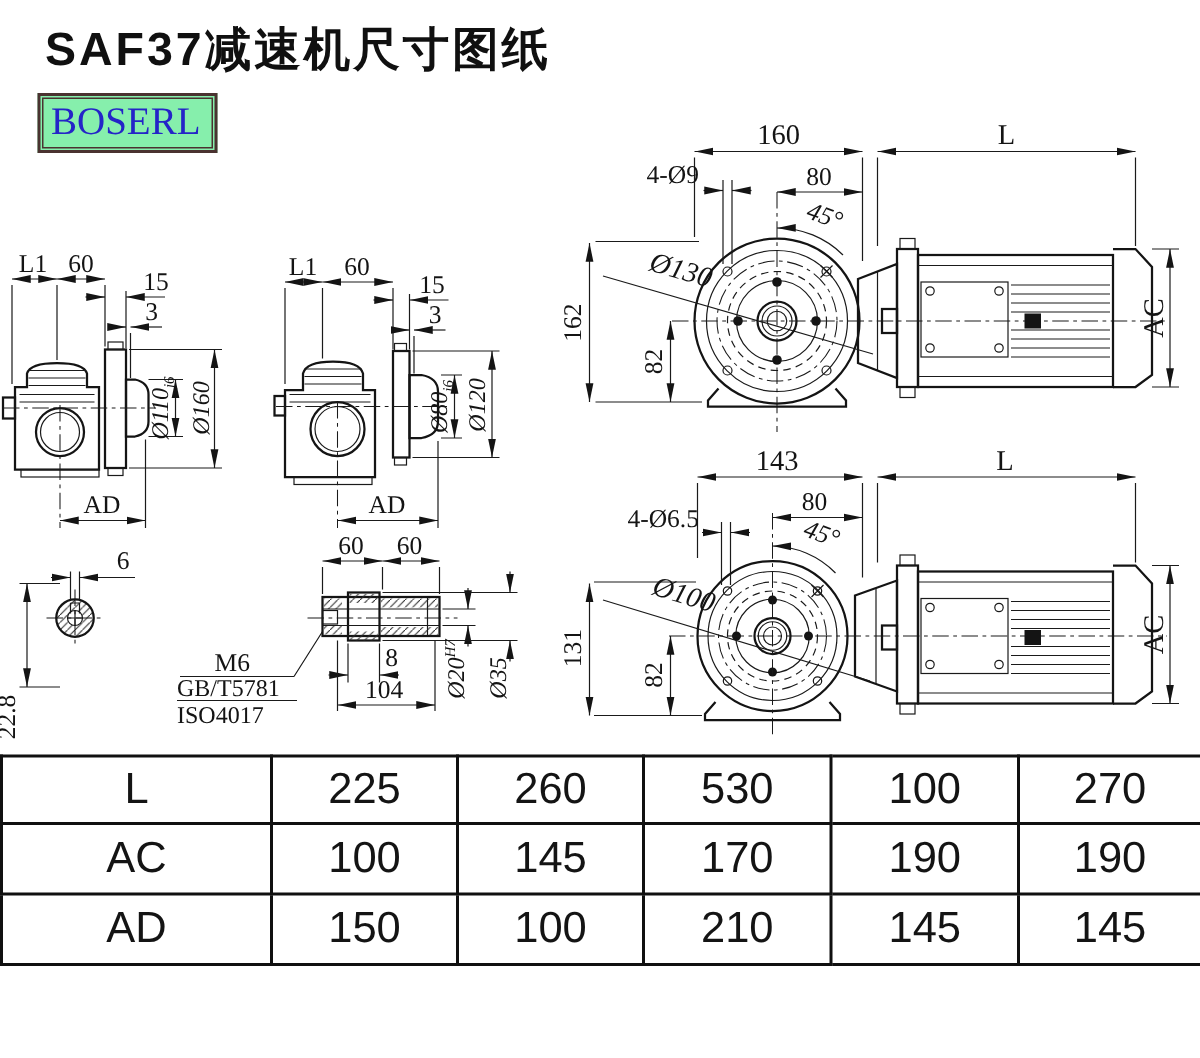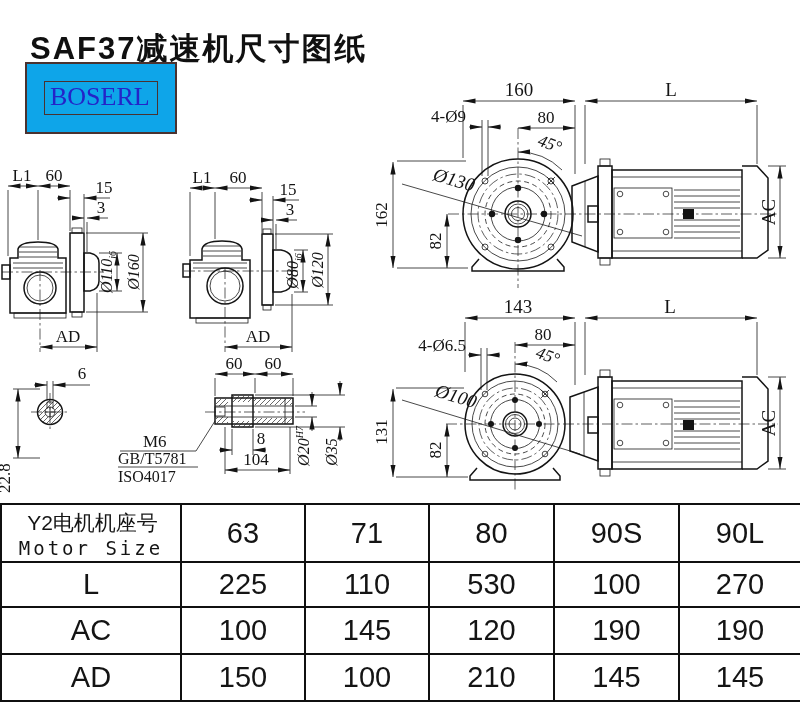--- a/index.html
+++ b/index.html
@@ -1,21 +1,21 @@
 <!DOCTYPE html>
 <html><head>
 <meta charset="utf-8">
 <style>
   html,body{margin:0;padding:0;background:#fff;}
   body{width:800px;height:705px;position:relative;overflow:hidden;
        font-family:"Liberation Sans","DejaVu Sans",sans-serif;color:#141414;}
 
-  .page-title{position:absolute;left:30px;top:28px;font-size:31px;font-weight:bold;
+  .page-title{position:absolute;left:30px;top:12px;font-size:31px;font-weight:bold;
               letter-spacing:2px;color:#101010;white-space:nowrap;}
-  .logo-box{position:absolute;left:25px;top:62px;border:2px solid #4a3230;padding:17px;background:#0ea5e9;}
+  .logo-box{position:absolute;left:25px;top:62px;border:2px solid #4a3230;padding:1px;background:#86efac;}
   .logo-inner{border:1px solid #4a3230;padding:0 7px 2px 5px;
               font-family:"Liberation Serif","DejaVu Serif",serif;
               font-size:26px;line-height:30px;color:#2424c8;}
 
   svg.canvas{position:absolute;left:0;top:0;}
   svg text{font-family:"Liberation Serif","DejaVu Serif",serif;fill:#141414;}
   .dt{font-size:17px;} .dtb{font-size:19px;} .sm{font-size:16px;} .it{font-style:italic;}
   .ol{stroke:#141414;stroke-width:1.5;fill:none;}
   .tl{stroke:#1a1a1a;stroke-width:.8;fill:none;}
   .cl{stroke:#1a1a1a;stroke-width:.7;fill:none;stroke-dasharray:11 3 2.5 3;}
@@ -302,44 +302,33 @@
 <table class="dims">
   <colgroup>
     <col style="width:180px">
       <col style="width:124px">
       <col style="width:124px">
     <col style="width:125px">
       <col style="width:125px">
       <col style="width:122px">
   </colgroup>
   <tbody>
-      <tr class="r0">
-    <td class="hc">
-      <div class="cn">Y2电机机座号</div>
-      <div class="en">Motor Size</div>
-    </td>
-    <td>63</td>
-    <td>71</td>
-    <td>80</td>
-    <td>90S</td>
-    <td>90L</td>
-  </tr>
   <tr class="r1">
     <td>L</td>
     <td>225</td>
-    <td>110</td>
+    <td>260</td>
     <td>530</td>
     <td>100</td>
     <td>270</td>
   </tr>
   <tr class="r2">
     <td>AC</td>
     <td>100</td>
     <td>145</td>
-    <td>120</td>
+    <td>170</td>
     <td>190</td>
     <td>190</td>
   </tr>
   <tr class="r3">
     <td>AD</td>
     <td>150</td>
     <td>100</td>
     <td>210</td>
     <td>145</td>
     <td>145</td>

